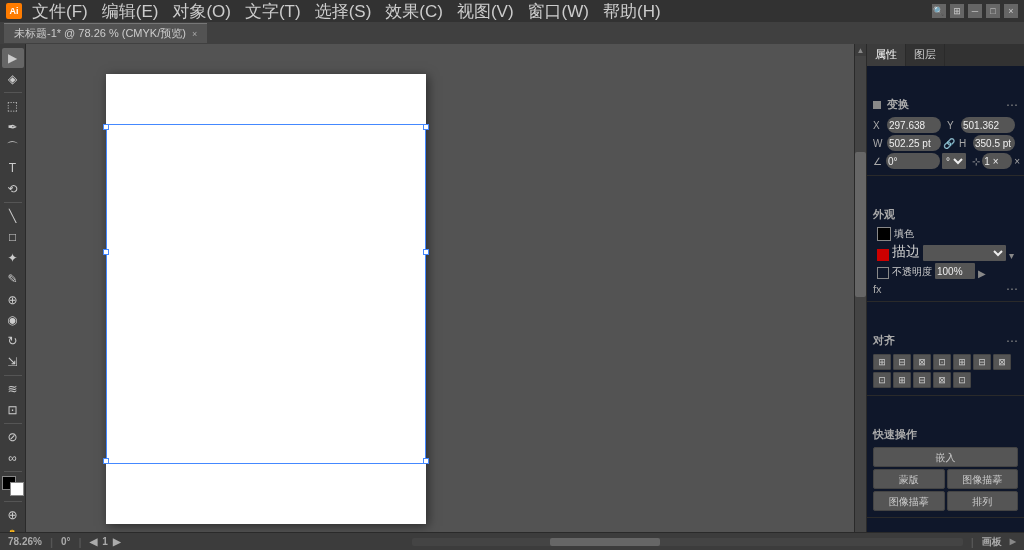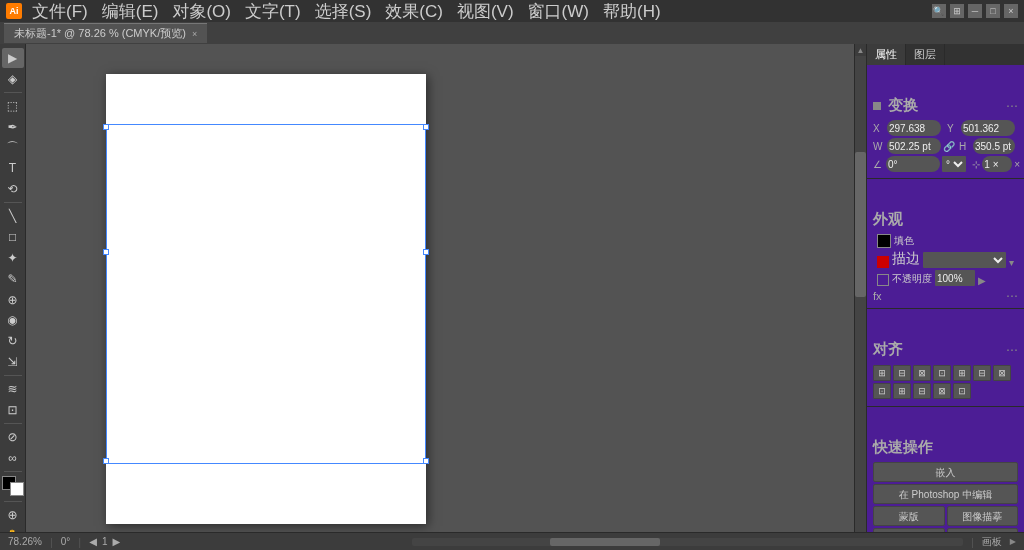--- a/index.html
+++ b/index.html
@@ -136,21 +136,21 @@
     .selection-border {
       position: absolute;
       border: 1px solid #4488ff;
       top: 50px; left: 0; right: 0; bottom: 60px;
       pointer-events: none;
     }
 
     
     #right-panel {
       width: 158px;
-      background: #4c1d95;
+      background: #0f172a;
       border-left: 1px solid #2a2a2a;
       display: flex;
       flex-direction: column;
       font-size: 11px;
       gap: 24px;
     }
     .panel-tabs {
       display: flex;
       background: #323232;
       height: 22px;
@@ -165,21 +165,21 @@
     .panel-tab.active {
       background: #3c3c3c;
       color: #fff;
     }
     .panel-section {
       padding: 4px 6px;
       border-bottom: 1px solid #2a2a2a;
     }
     .panel-title {
       color: #aaa;
-      font-size: 15px;
+      font-size: 11px;
       padding: 3px 0;
       font-weight: bold;
     }
     .transform-row {
       display: flex;
       align-items: center;
       gap: 2px;
       margin: 2px 0;
     }
     .transform-label {
@@ -295,20 +295,21 @@
       background: #3c3c3c;
       border-top: 1px solid #2a2a2a;
       display: flex;
       align-items: center;
       padding: 0 8px;
       gap: 10px;
       position: absolute;
       bottom: 0;
       left: 0;
       right: 0;
+      font-weight: bold;
     }
     .status-item {
       color: #aaa; font-size: 10px;
       display: flex; align-items: center; gap: 3px;
     }
     .status-arrow {
       color: #888; font-size: 8px;
     }
 
     
@@ -514,21 +515,20 @@
         <div class="align-btn">⊞</div>
         <div class="align-btn">⊟</div>
         <div class="align-btn">⊠</div>
         <div class="align-btn">⊡</div>
       </div>
     </div>
 
     <div class="panel-section">
       <div class="panel-title">快速操作</div>
       <div class="quick-action-btn">嵌入</div>
-      <div class="quick-action-btn">在 Photoshop 中编辑</div>
       <div class="quick-actions-grid">
         <div class="qa-btn">蒙版</div>
         <div class="qa-btn">图像描摹</div>
         <div class="qa-btn">图像描摹</div>
         <div class="qa-btn">排列</div>
       </div>
     </div>
   </div>
 </div>
 

